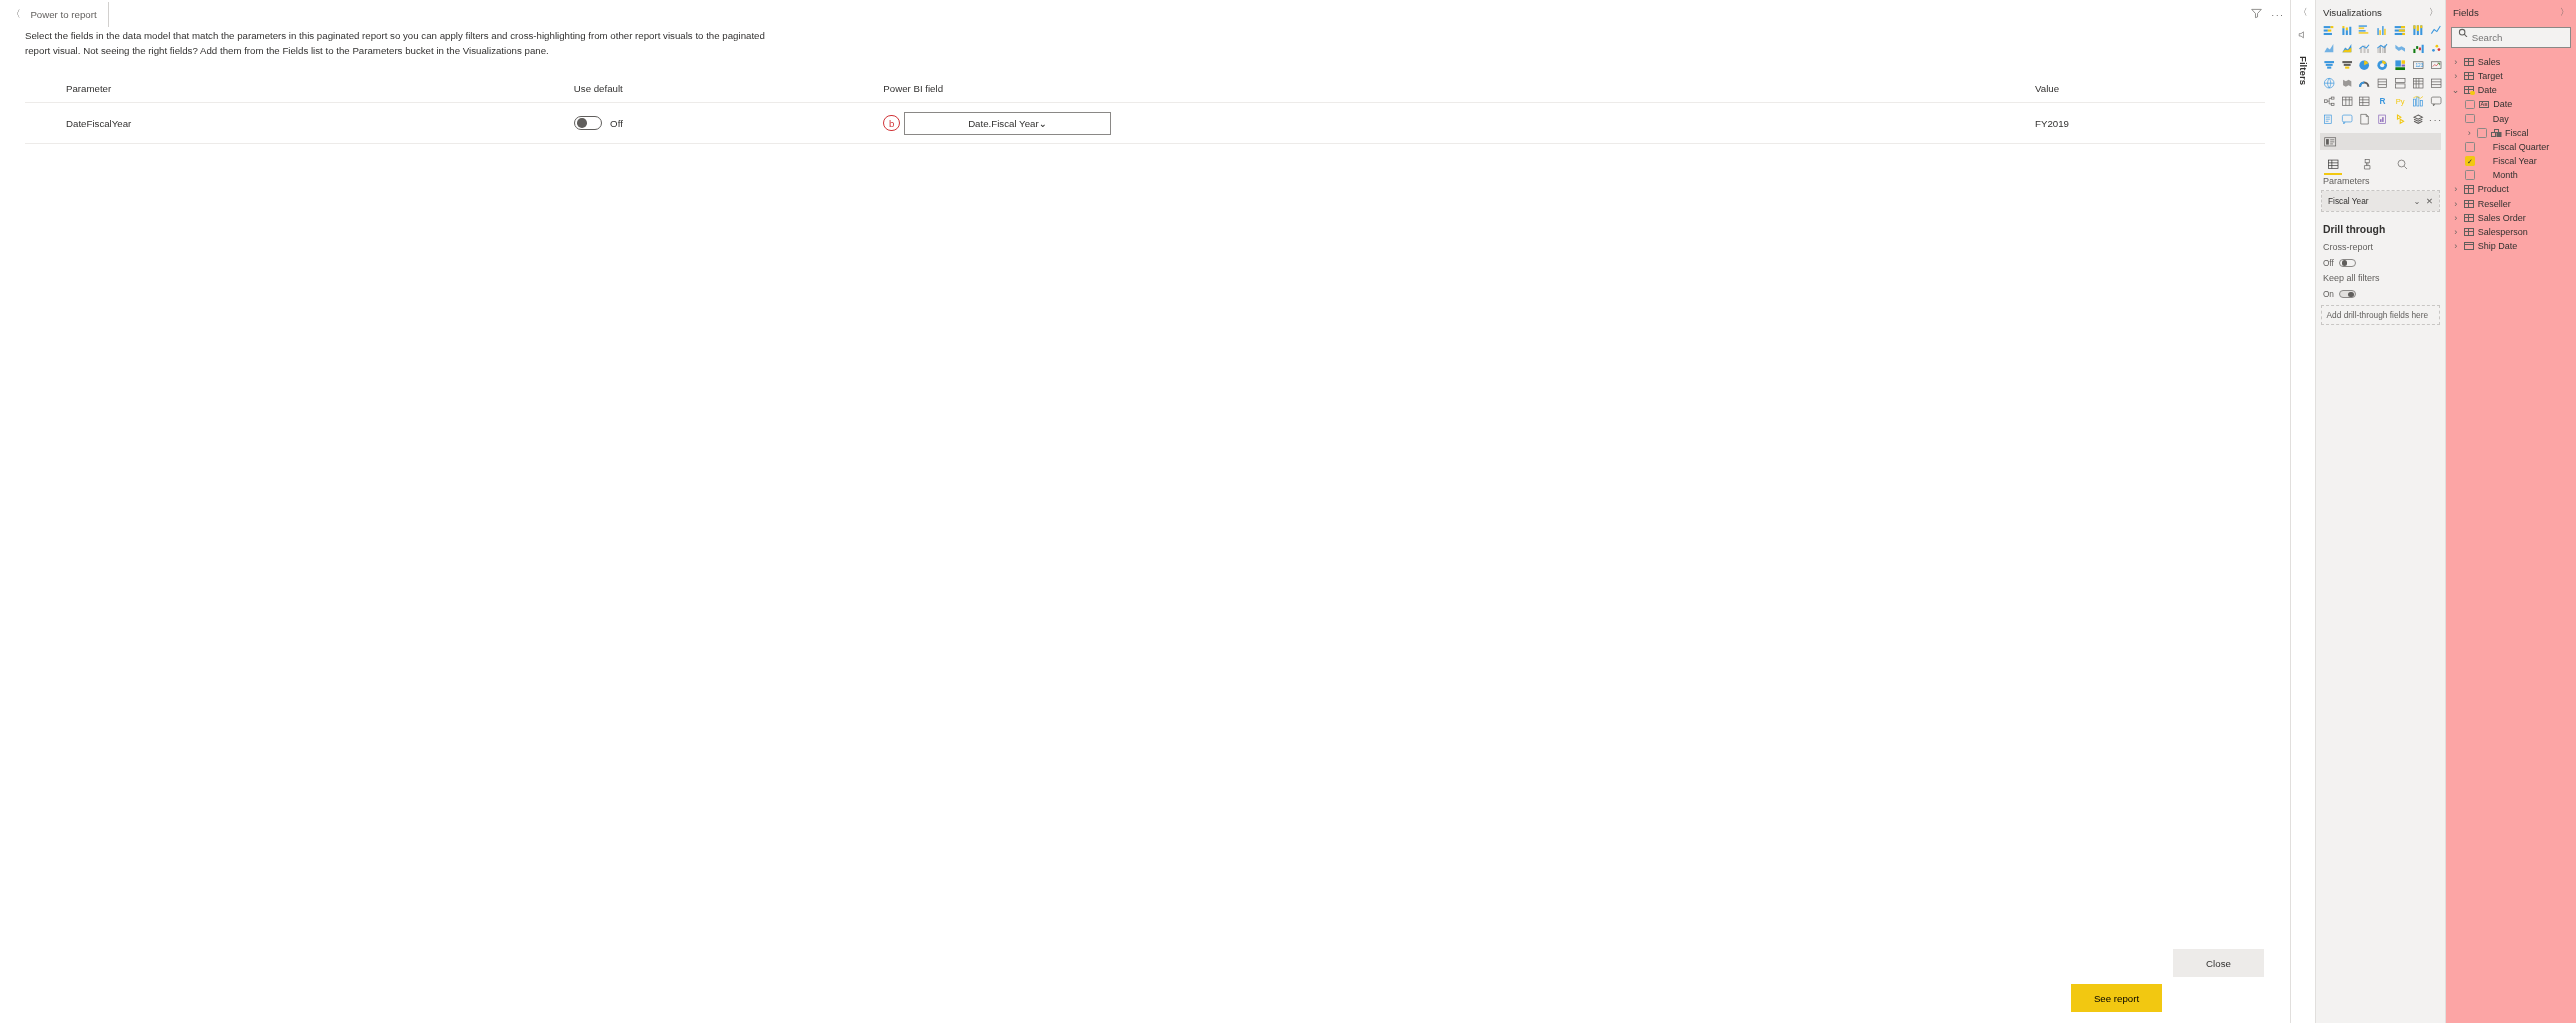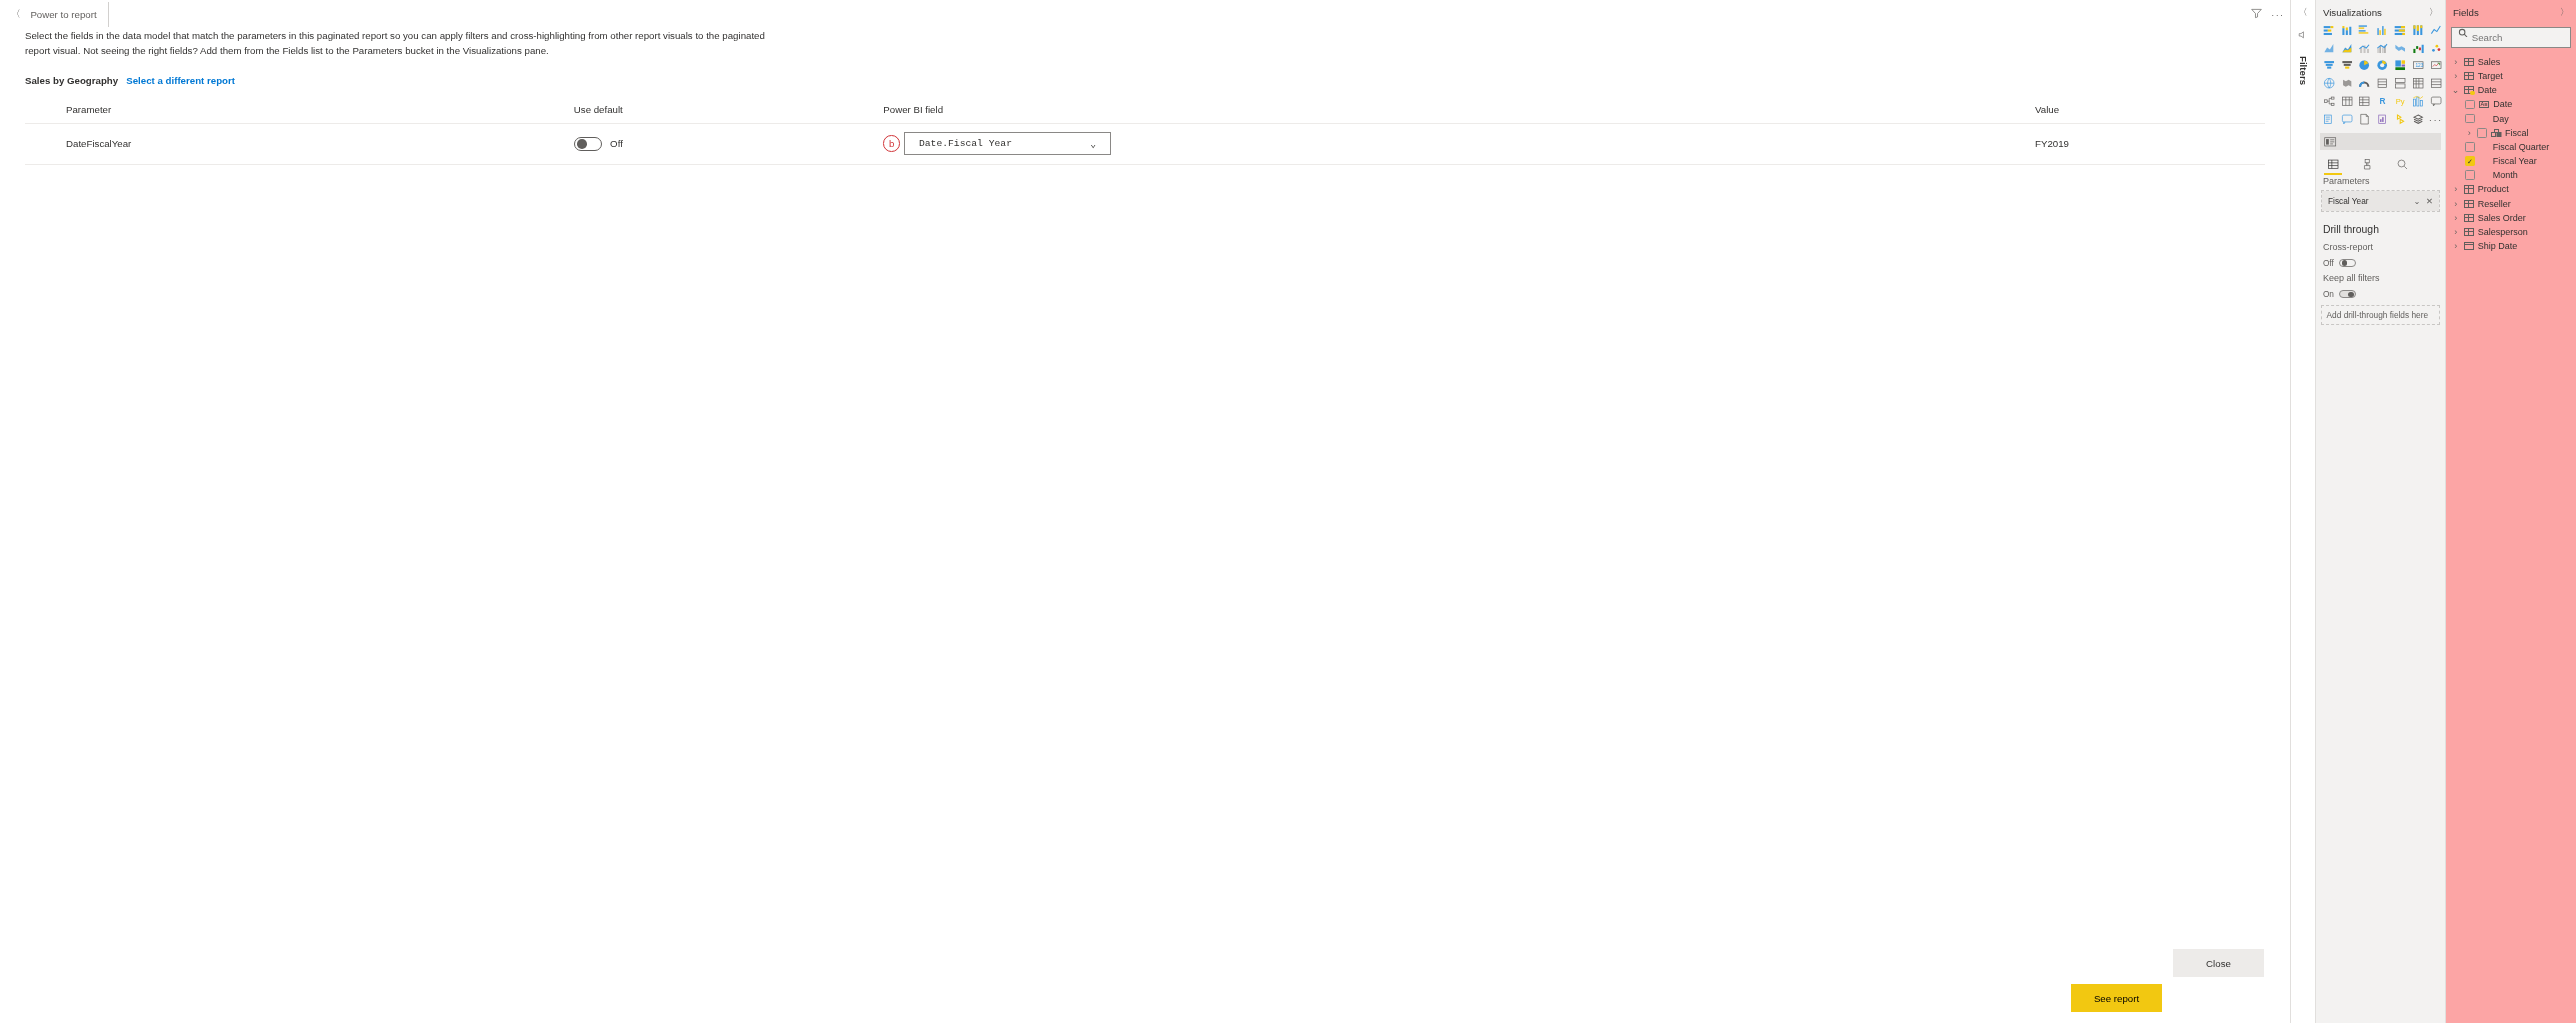--- a/index.html
+++ b/index.html
@@ -60,22 +60,22 @@
     background:#fff;
   }
   .toggle .knob {
     position:absolute; top:1.4px; left:2.1px;
     width:9.7px; height:9.7px; border-radius:50%;
     background:#605e5c;
   }
   .dropdown {
     width: 207px; height: 23px;
     border: 0.7px solid #8a8886;
-    display:flex; align-items:center; justify-content:space-between;
-    padding: 0 14px; font-size:9.7px; background:#fff;font-family:Liberation Mono, monospace;
+    display:flex; align-items:center; justify-content:center;
+    padding: 0 14px; font-size:9.7px; background:#fff;
   }
   .callout {
     width:16.6px; height:16.6px; border:1.4px solid #d13438; border-radius:50%;
     display:inline-flex; align-items:center; justify-content:center;
     color:#d13438; font-size:9.7px; font-weight:400;
     margin-right:4.1px;
   }
   .dd-cell { display:flex; align-items:center; }
 
   .footer-btns {
@@ -143,21 +143,21 @@
     border:0.7px dashed #c8c6c4;
     margin: 1.4px 1.4px 7px;
     padding: 0;
   }
   .chip {
     height:19.4px; background:#e8e6e4;
     display:flex; align-items:center; justify-content:space-between;
     padding:0 5.5px; font-size:8.3px; color:#323130;
   }
   .chip-icons { display:flex; gap:5.5px; color:#605e5c; }
-  .dt-title { font-weight:400; font-size:10.4px; padding:5.5px 2.8px 4.1px; }
+  .dt-title { font-weight:700; font-size:10.4px; padding:5.5px 2.8px 4.1px; }
   .dthint {
     border:0.7px dashed #c8c6c4;
     padding:4.1px 4.1px; font-size:8.3px; color:#605e5c;
     margin: 2.8px 1.4px;
   }
   .toggle-line { display:flex; align-items:center; gap:5.5px; padding:2.8px 2.8px; font-size:8.3px; color:#605e5c;}
   .mini-toggle {
     width:16.6px; height:8.3px; border:0.7px solid #8a8886; border-radius:4.1px; position:relative;
   }
   .mini-toggle .k { position:absolute; top:0.7px; width:5.5px; height:5.5px; border-radius:50%; background:#605e5c; }
@@ -218,25 +218,20 @@
         <svg width="11" height="11" viewBox="0 0 16 16" fill="none" stroke="#605e5c" stroke-width="1">
             <path d="M1 2h14l-5.5 6v5l-3 1v-6z"></path>
           </svg>
       </span>
       <span style="letter-spacing:1.4px;">···</span>
     </div>
   </div>
 
   <div class="content">
     <p class="page-desc">Select the fields in the data model that match the parameters in this paginated report so you can apply filters and cross-highlighting from other report visuals to the paginated report visual. Not seeing the right fields? Add them from the Fields list to the Parameters bucket in the Visualizations pane.</p>
-    <div class="subtitle-row">
-      <span class="sub-bold">Sales by Geography</span>
-      &nbsp;
-      <span class="link">Select a different report</span>
-    </div>
 
     <table class="params">
       <thead>
         <tr>
           <th class="col-param">Parameter</th>
           <th>Use default</th>
           <th>Power BI field</th>
           <th>Value</th>
         </tr>
       </thead>

